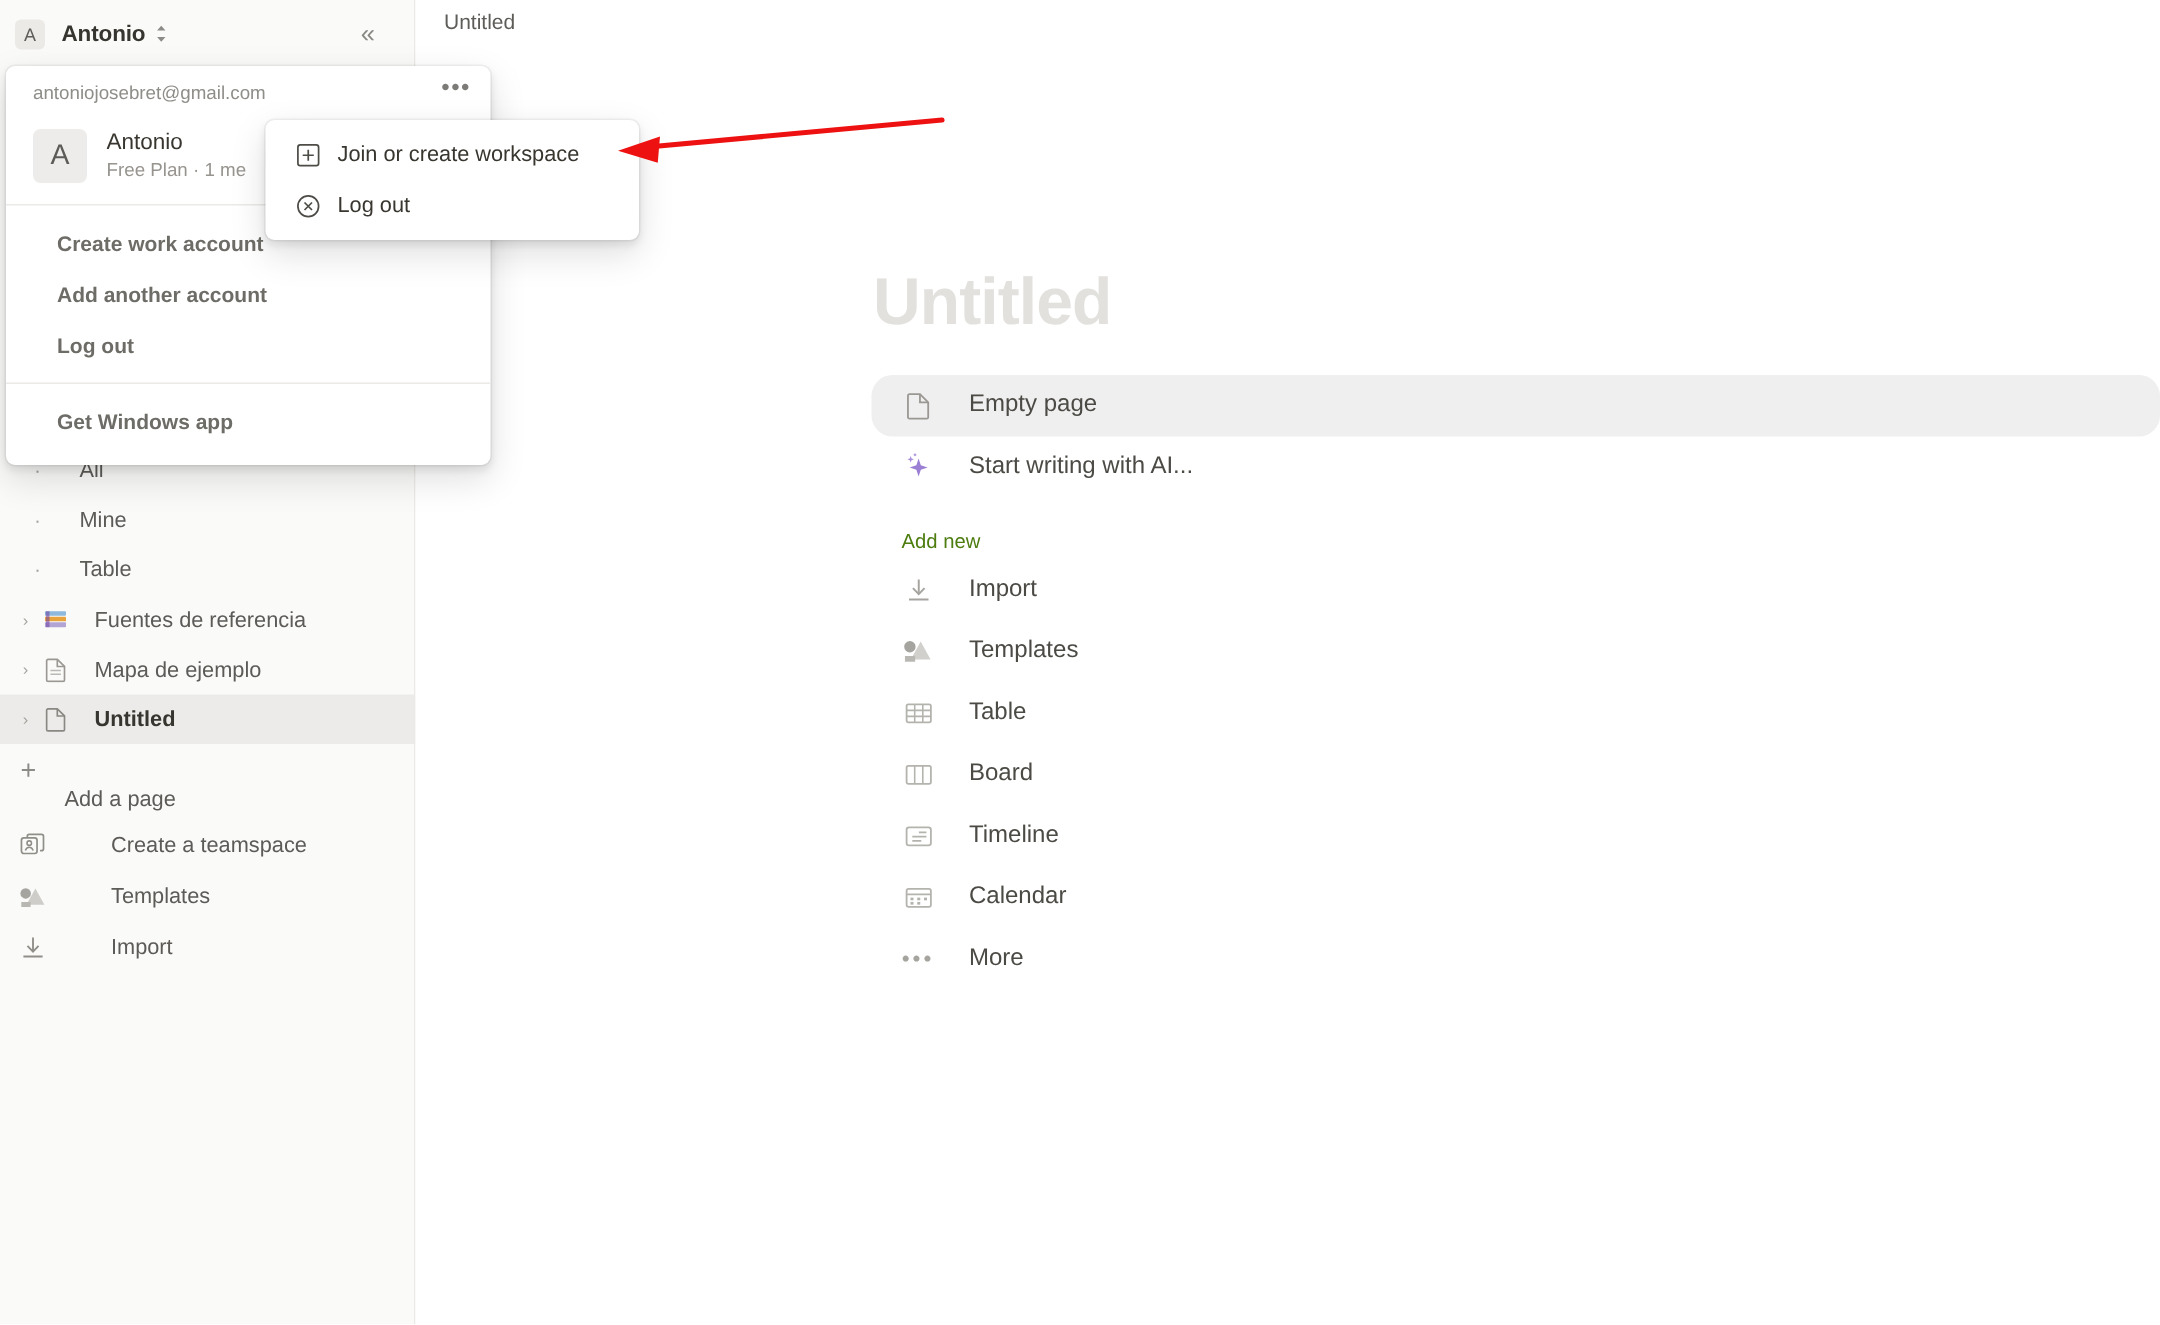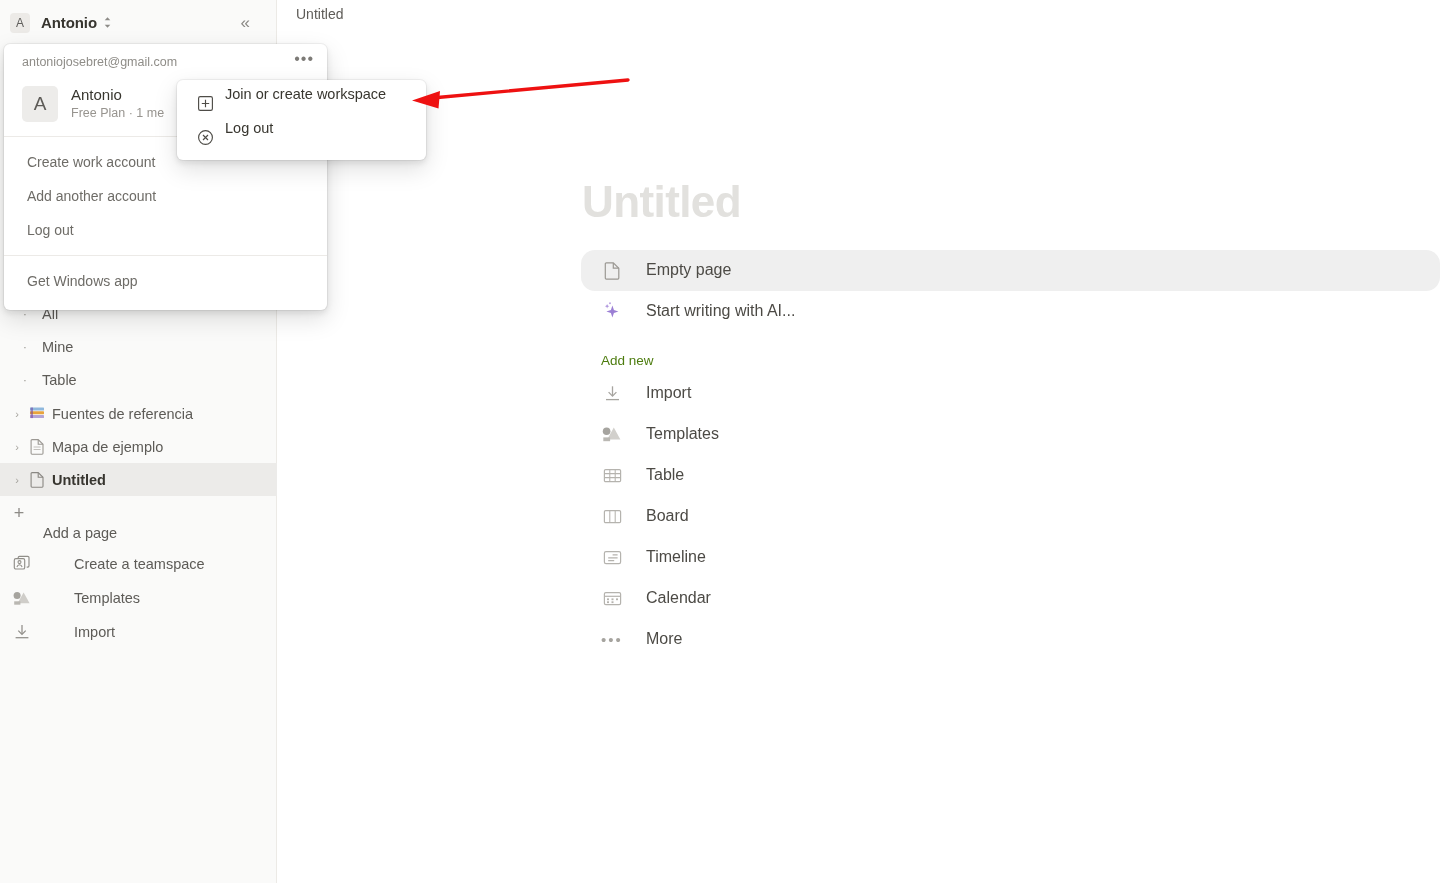--- a/index.html
+++ b/index.html
@@ -91,21 +91,21 @@
     display: flex; align-items: center; justify-content: center;
     color: #9b9893;
   }
   .sb-row .bullet {
     width: 26px;
     flex: 0 0 auto;
     text-align: center;
     color: #a09e99;
     font-size: 13px;
   }
-  .sb-row .lbl { margin-left: 4px; }
+  .sb-row .lbl { margin-left: 15px; }
 
   .sb-row.selected {
     background: #ecebe9;
   }
   .sb-row.selected .lbl {
     color: #37352f;
     font-weight: bold;
   }
 
   .sb-row.sub { padding-left: 12px; }
@@ -183,42 +183,44 @@
   }
   .acct-divider {
     height: 1px;
     background: #eceae7;
     margin: 0;
   }
   .acct-item {
     display: flex;
     align-items: center;
     height: 34px;
-    padding-left: 23px;
+    padding-left: 34px;
     font-size: 14px;
     color: #6e6c67;
+    font-weight: bold;
   }
   .acct-group { padding: 8px 0 8px 0; }
   .acct-group.last { padding: 8px 0 12px 0; }
 
   
   .ctx-menu {
     position: absolute;
     left: 177px; top: 80px;
     width: 249px;
     background: #ffffff;
     border-radius: 6px;
     padding: 6px 0;
     box-shadow: 0 0 0 1px rgba(15,15,15,0.05),
                 0 3px 6px rgba(15,15,15,0.10),
                 0 9px 24px rgba(15,15,15,0.13);
     z-index: 40;
   }
   .ctx-item {
     display: flex;
+    align-items: center;
     height: 34px;
     padding-left: 17px;
     font-size: 14.5px;
     color: #38362f;
   }
   .ctx-item .ico {
     width: 22px;
     flex: 0 0 auto;
     display: flex; align-items: center; justify-content: center;
     color: #4e4c47;

